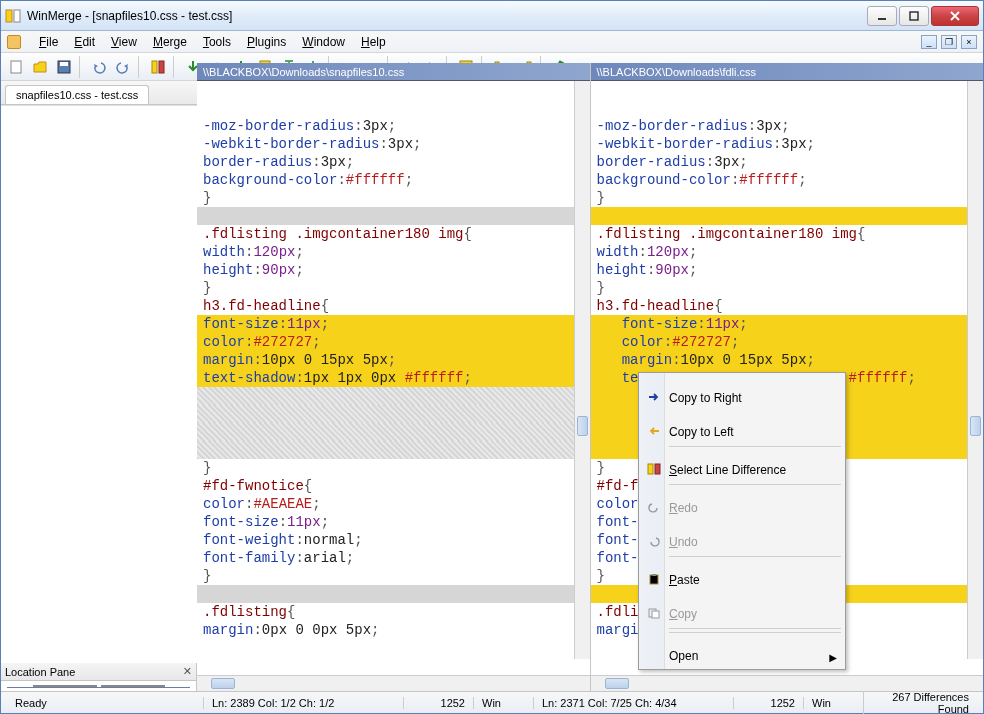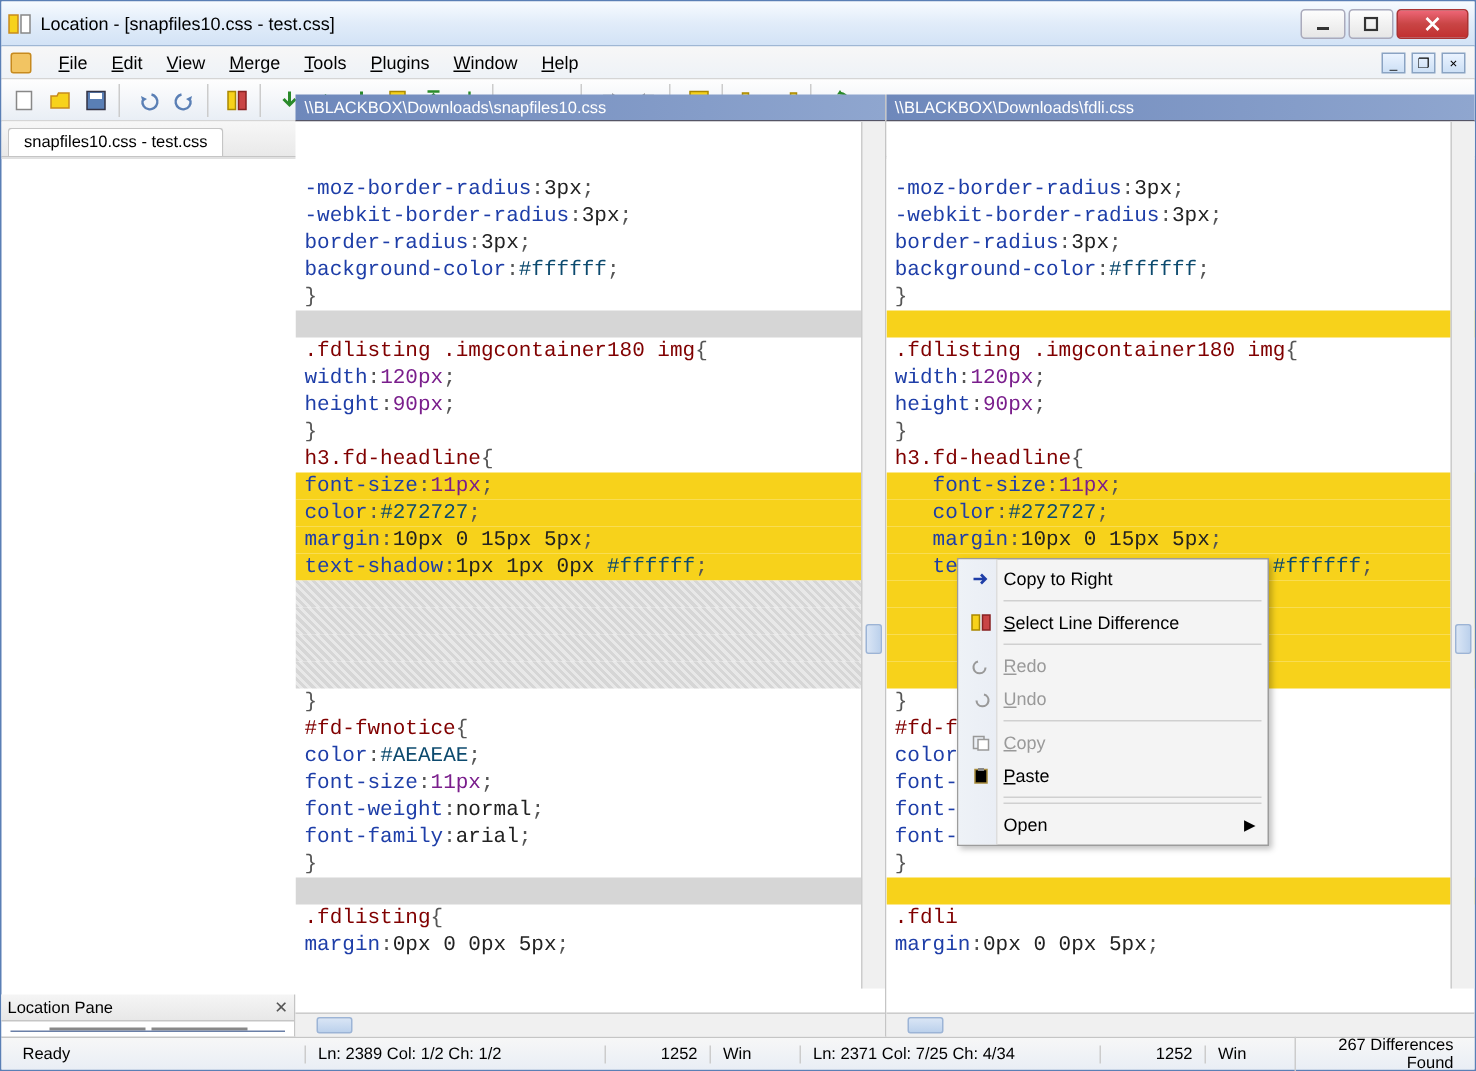--- a/index.html
+++ b/index.html
@@ -36,53 +36,53 @@
 .ed-body { flex:1; font-family: Consolas,"Courier New",monospace; font-size:14px; line-height:18px; overflow:hidden; background:#fff; position:relative; white-space:pre; }
 .ed-line { padding:0 6px; height:18px; }
 .ed-line.gray { background:#d6d6d6; }
 .ed-line.yellow { background:#f7d21b; }
 .ed-line.yellow-right { background:#f7d21b; }
 .ed-line.hatch { background:repeating-linear-gradient(45deg,#d6d6d6,#d6d6d6 2px,#e8e8e8 2px,#e8e8e8 4px); }
 .tok-sel { color:#800000; }
 .tok-prop { color:#1e3ea8; }
 .tok-val { color:#222; }
 .tok-num { color:#7a1e8c; }
-.tok-hex { color:#0c4a6e; }
+.tok-hex { color:#b91c1c; }
 .tok-punct { color:#555; }
 .ed-scroll-v { position:absolute; right:0; top:0; bottom:16px; width:16px; background:#f0f0f0; border-left:1px solid #ccc; }
 .ed-scroll-v .thumb { position:absolute; left:2px; right:2px; top:58%; height:20px; background:linear-gradient(to right,#d9e5f5,#bcd1ec); border:1px solid #9cb4d6; border-radius:2px; }
 .ed-scroll-h { height:16px; background:#f0f0f0; border-top:1px solid #ccc; position:relative; }
 .ed-scroll-h .thumb { position:absolute; top:2px; bottom:2px; left:14px; width:24px; background:linear-gradient(to bottom,#d9e5f5,#bcd1ec); border:1px solid #9cb4d6; border-radius:2px; }
 .statusbar { height: 22px; background:linear-gradient(to bottom,#f7f7f7,#e9eef5); border-top:1px solid #c5c5c5; display:flex; align-items:center; font-size:11px; padding:0 6px; }
 .statusbar .cell { padding:0 8px; border-left:1px solid #ccc; }
 .statusbar .cell:first-child { border-left:none; flex:0 0 196px; }
 .statusbar .grow { flex:1; }
 .ctx-menu { position:absolute; top:372px; left:638px; width:208px; background:#f4f4f4; border:1px solid #9c9c9c; box-shadow:2px 2px 4px rgba(0,0,0,0.25); padding:2px; font-size:12px; z-index:100; }
-.ctx-item { display:flex; align-items:center; padding:4px 6px 4px 28px; position:relative; }
+.ctx-item { display:flex; align-items:flex-end; padding:4px 6px 4px 28px; position:relative;margin-top:12px; }
 .ctx-item.disabled { color:#9a9a9a; }
 .ctx-item .ico { position:absolute; left:4px; width:18px; height:16px; display:flex; align-items:center; justify-content:center; }
 .ctx-item .arrow { margin-left:auto; font-size:10px; }
 .ctx-sep { height:1px; background:#d0d0d0; margin:3px 2px 3px 28px; }
 .ctx-icon-strip { position:absolute; left:0; top:0; bottom:0; width:26px; background:linear-gradient(to right,#eef2f7,#eaeef5); border-right:1px solid #ddd; }
 .under { text-decoration:underline; }
 svg { display:block; }
 </style>
 </head>
 <body>
 
 <div class="window">
 
   <div class="titlebar">
     <span class="titlebar-icon">
       <svg width="16" height="16">
           <rect x="1" y="2" width="6" height="12" fill="#f7d21b" stroke="#c78a1e"></rect>
           <rect x="9" y="2" width="6" height="12" fill="#fff" stroke="#888"></rect>
         </svg>
     </span>
-    <span class="titlebar-text">Location - [snapfiles10.css - test.css]</span>
+    <span class="titlebar-text">WinMerge - [snapfiles10.css - test.css]</span>
     <div class="win-controls">
       <div class="win-btn">
           <svg width="10" height="10">
             <rect x="1" y="7" width="8" height="2" fill="#333"></rect>
           </svg>
         </div>
       <div class="win-btn">
           <svg width="10" height="10">
             <rect x="1" y="1" width="8" height="8" fill="none" stroke="#333" stroke-width="1.5"></rect>
           </svg>
@@ -413,20 +413,28 @@
 <div class="ctx-menu" id="ctx">
   <div class="ctx-icon-strip"></div>
 <div class="ctx-item">
       <span class="ico">
         <svg width="14" height="12">
           <path d="M2 6 L10 6 M7 3 L10 6 L7 9" fill="none" stroke="#1e3ea8" stroke-width="1.8"></path>
         </svg>
       </span>
       <span>Copy to Right</span>
     </div>
+    <div class="ctx-item">
+      <span class="ico">
+        <svg width="14" height="12">
+          <path d="M12 6 L4 6 M7 3 L4 6 L7 9" fill="none" stroke="#e6a71e" stroke-width="1.8"></path>
+        </svg>
+      </span>
+      <span>Copy to Left</span>
+    </div>
     <div class="ctx-sep"></div>
     <div class="ctx-item">
       <span class="ico">
         <svg width="14" height="12">
           <rect x="1" y="1" width="5" height="10" fill="#f7d21b" stroke="#a80"></rect>
           <rect x="8" y="1" width="5" height="10" fill="#c94545" stroke="#822"></rect>
         </svg>
       </span>
       <span><span class="under">S</span>elect Line Difference</span>
     </div>
@@ -441,37 +449,37 @@
     </div>
     <div class="ctx-item disabled">
       <span class="ico">
         <svg width="14" height="12">
           <path d="M9 3 A4 4 0 1 1 4 7" fill="none" stroke="#999" stroke-width="1.4"></path>
         </svg>
       </span>
       <span><span class="under">U</span>ndo</span>
     </div>
     <div class="ctx-sep"></div>
+    <div class="ctx-item">
+      <span class="ico">
+        <svg width="14" height="12">
+          <rect x="3" y="2" width="8" height="9" fill="#h es  " stroke="#a78a3a"></rect>
+          <rect x="5" y="1" width="4" height="2" fill="#888"></rect>
+        </svg>
+      </span>
+      <span><span class="under">P</span>aste</span>
+    </div>
     <div class="ctx-item disabled">
       <span class="ico">
         <svg width="14" height="12">
           <rect x="2" y="2" width="7" height="8" fill="none" stroke="#999"></rect>
           <rect x="5" y="4" width="7" height="7" fill="#fff" stroke="#999"></rect>
         </svg>
       </span>
       <span><span class="under">C</span>opy</span>
-    </div>
-    <div class="ctx-item">
-      <span class="ico">
-        <svg width="14" height="12">
-          <rect x="3" y="2" width="8" height="9" fill="#h es  " stroke="#a78a3a"></rect>
-          <rect x="5" y="1" width="4" height="2" fill="#888"></rect>
-        </svg>
-      </span>
-      <span><span class="under">P</span>aste</span>
     </div>
     <div class="ctx-sep"></div>
     <div class="ctx-sep"></div>
     <div class="ctx-item">
       <span class="ico"></span>
       <span>Open</span>
       <span class="arrow">▶</span>
     </div>
   </div>
 

